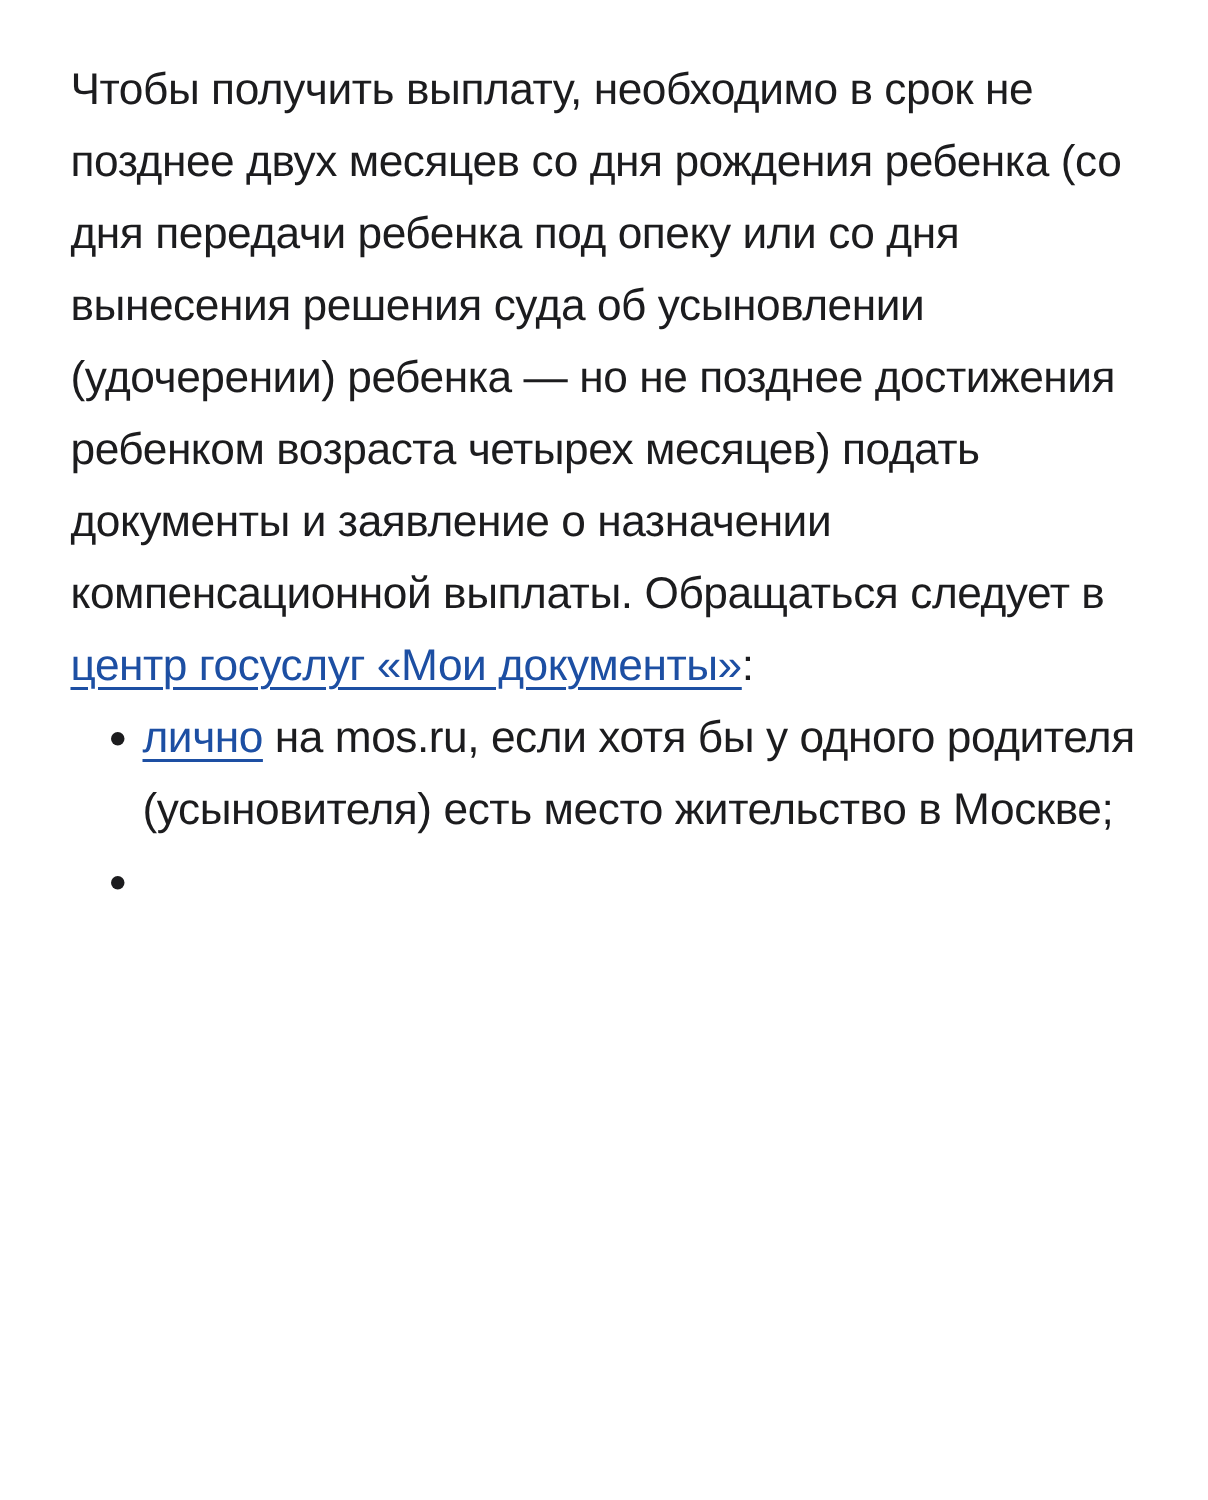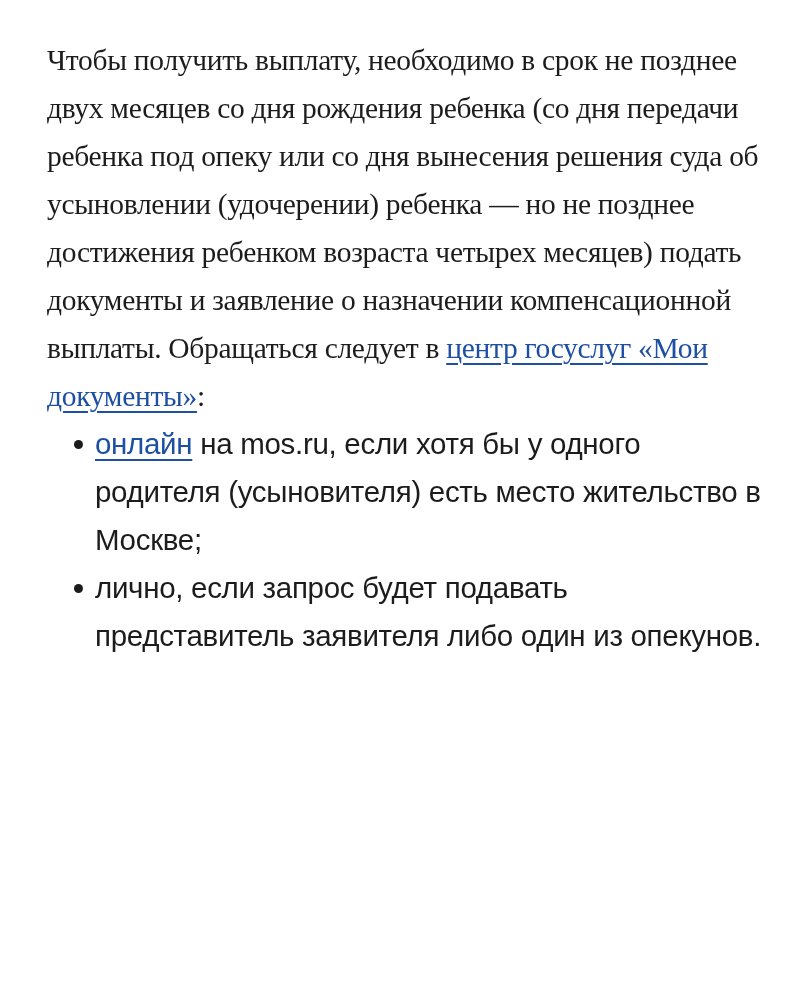--- a/index.html
+++ b/index.html
@@ -5,37 +5,36 @@
   html, body { margin: 0; padding: 0; background: #ffffff; }
   body {
     width: 805px; height: 1000px; overflow: hidden;
     font-family: "Liberation Sans", "DejaVu Sans", sans-serif;
     color: #1c1c1e;
   }
   .article {
     position: absolute; left: 47px; top: 36px; width: 720px;
     font-size: 29.5px; line-height: 48px; letter-spacing: -0.3px;
   }
-  .article p { margin: 0; font-family: Liberation Serif, serif; }
+  .article p { margin: 0; }
   a.link { color: #1d4fa3; text-decoration: underline; text-underline-offset: 5px; text-decoration-thickness: 2px; }
   ul.list { list-style: none; margin: 0; padding: 0 0 0 48px; }
   ul.list li { position: relative; }
   ul.list li .bullet {
     position: absolute; left: -21px; top: 20px; width: 9px; height: 9px;
     border-radius: 50%; background: #1c1c1e;
   }
 </style>
 </head>
 <body>
 
 <div class="article">
   <p><span>Чтобы получить выплату, необходимо в срок не позднее двух месяцев со дня рождения ребенка (со дня передачи ребенка под опеку или со дня вынесения решения суда об усыновлении (удочерении) ребенка — но не позднее достижения ребенком возраста четырех месяцев) подать документы и заявление о назначении компенсационной выплаты. Обращаться следует в </span><a class="link" href="#">центр госуслуг «Мои документы»</a><span>:</span></p>
   <ul class="list">
     <li>
       <span class="bullet"></span>
-      <a class="link" href="#">онлайн</a><span> на mos.ru, если хотя бы у одного родителя (усыновителя) есть место жительство в Москве;</span>
+      <a class="link" href="#">лично</a><span> на mos.ru, если хотя бы у одного родителя (усыновителя) есть место жительство в Москве;</span>
     </li>
     <li>
       <span class="bullet"></span>
-      <span>лично, если запрос будет подавать представитель заявителя либо один из опекунов.</span>
     </li>
   </ul>
 </div>
 
 </body></html>

